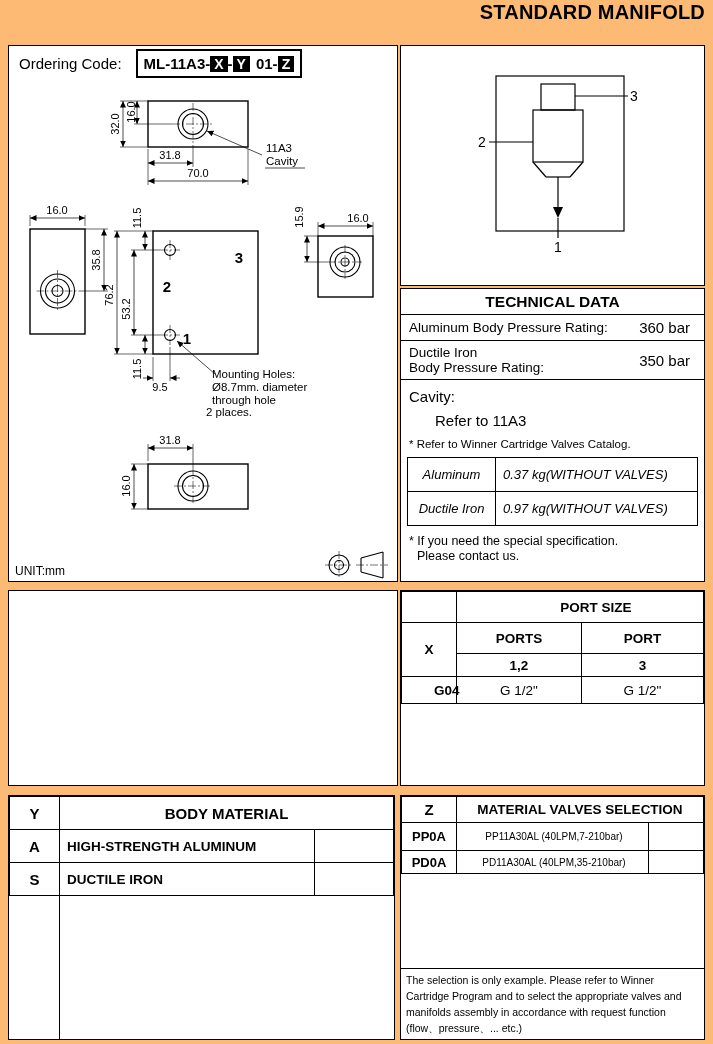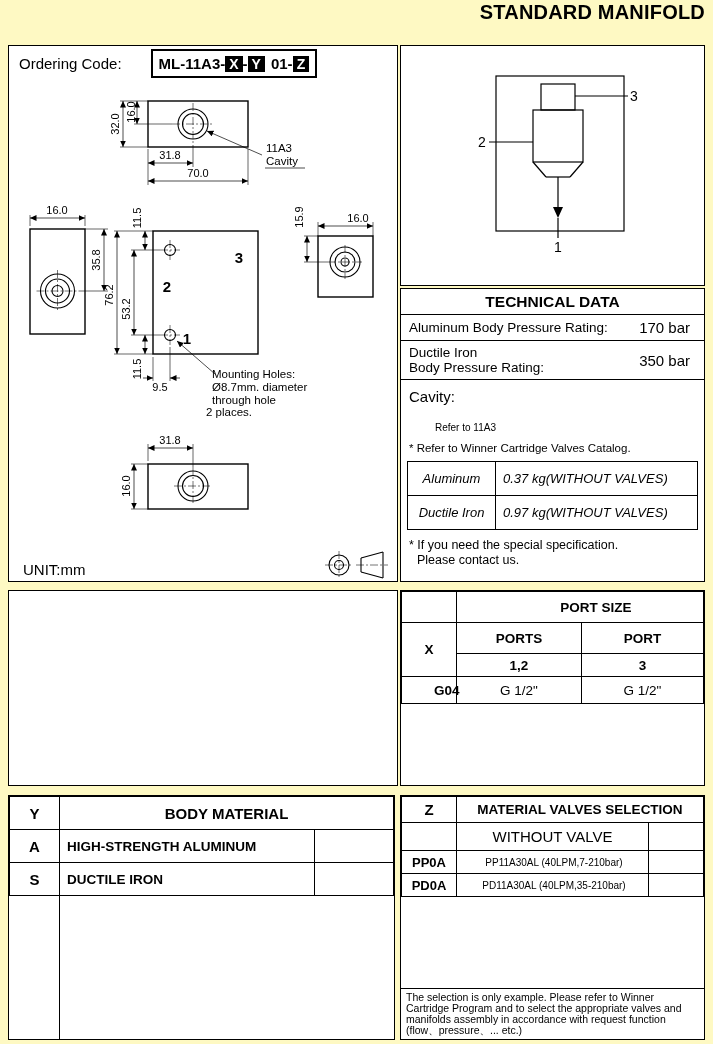--- a/index.html
+++ b/index.html
@@ -1,47 +1,47 @@
 <!DOCTYPE html>
 <html><head>
 <meta charset="utf-8">
 <style>
   * { box-sizing: border-box; margin: 0; padding: 0; }
   html,body { background:#fff; }
   body { font-family: "Liberation Sans", sans-serif; color:#000; }
-  .page { position:relative; width:713px; height:1044px; background:#fef9c3; overflow:hidden; }
+  .page { position:relative; width:713px; height:1044px; background:#fdba74; overflow:hidden; }
   .box { position:absolute; border:1.5px solid #000; background:#fff; }
 
   
   .title-block { position:absolute; top:1px; right:8px; text-align:right; font-weight:bold; font-size:20px; line-height:22px; letter-spacing:0.2px; }
 
   
   .drawings-box { left:8px; top:45px; width:390px; height:537px; }
-  .ordering-band { display:flex; align-items:center; padding:5px 10px 3px 10px; height:33px;gap:15px; }
+  .ordering-band { display:flex; align-items:center; padding:5px 10px 3px 10px; height:33px; }
   .ordering-label { font-size:15px; margin-right:14px; }
   .code-box { display:inline-block; border:2px solid #000; padding:4px 6px; font-size:15px; font-weight:bold; white-space:nowrap;text-align:right; }
   .code-chip { display:inline-block; background:#000; color:#fff; padding:0 4px; font-size:14px; }
   .sep2 { margin-left:6px; }
   .drawings-svg { position:absolute; left:0; top:33px; width:387px; height:502px; }
-  .unit-label { position:absolute; left:14px; bottom:3px; font-size:15px; }
+  .unit-label { position:absolute; left:6px; bottom:3px; font-size:12px; }
 
   
   .schematic-box { left:400px; top:45px; width:305px; height:241px; }
   .schematic-svg { width:302px; height:237px; display:block; }
 
   
   .techdata-box { left:400px; top:288px; width:305px; height:294px; font-size:13.5px; }
   .td-header { text-align:center; font-weight:bold; font-size:15.5px; padding:4px 0 3px 0; border-bottom:1.5px solid #000; }
   .td-row { display:flex; justify-content:space-between; align-items:center; border-bottom:1px solid #000; padding:4px 14px 4px 8px; }
   .td-label { font-size:13.5px; }
   .td-label .l2 { display:block; }
   .td-value { font-size:15px; white-space:nowrap; }
   .td-cavity { padding:8px 8px 0 8px; }
-  .td-cavity-label { font-size:15px; margin-bottom:17px; }
-  .td-cavity-value { font-size:10px; margin-left:26px; margin-bottom:9px; }
+  .td-cavity-label { font-size:15px; margin-bottom:7px; }
+  .td-cavity-value { font-size:15px; margin-left:26px; margin-bottom:9px; }
   .td-catalog-note { font-size:11.5px; margin-bottom:7px; }
   .wt-table { border-collapse:collapse; width:calc(100% - 12px); margin:0 6px; table-layout:fixed; }
   .wt-table td { border:1.2px solid #000; height:34px; font-size:13px;font-style:italic; }
   .wt-table td.mat { width:88px; text-align:center; }
   .wt-table td.val { padding-left:7px; }
   .td-special { padding:8px 8px 0 8px; font-size:12.5px; line-height:15px; }
   .td-special .sl2 { margin-left:8px; }
 
   
   .mid-empty-box { left:8px; top:590px; width:390px; height:196px; }
@@ -63,21 +63,21 @@
   .bm-vline { position:absolute; left:50px; top:99px; bottom:0; width:0; border-left:1.2px solid #000; }
 
   
   .ct-box { left:400px; top:795px; width:305px; height:245px; }
   .ct-table { border-collapse:collapse; width:100%; table-layout:fixed; }
   .ct-table td { border:1.2px solid #000; text-align:center; vertical-align:middle; }
   .ct-table tr:nth-child(1) td { height:26px; }
   .ct-table tr:nth-child(2) td { height:28px; }
   .ct-table tr:nth-child(3) td, .ct-table tr:nth-child(4) td { height:23px; }
   .ct-table td.small-name { font-size:10px; text-align:center; padding-left:3px; }
-  .ct-note { position:absolute; left:0; right:0; bottom:0; border-top:1.5px solid #000; padding:3px 5px; font-size:10.5px; line-height:11px; }
+  .ct-note { position:absolute; left:0; right:0; bottom:0; border-top:1.5px solid #000; padding:3px 5px; font-size:10.5px; line-height:16px; }
 
   .bold { font-weight:bold; }
   .f15 { font-size:15px; }
   .f14 { font-size:14px;padding-left:32px; }
   .f135 { font-size:13.5px; }
   .f13 { font-size:13px; }
 
   
   svg { font-family:"Liberation Sans", sans-serif; }
   .obj { fill:none; stroke:#000; stroke-width:1.4; }
@@ -261,21 +261,21 @@
       <text class="schem-num" x="233" y="55" text-anchor="middle">3</text>
       <text class="schem-num" x="81" y="101" text-anchor="middle">2</text>
       <text class="schem-num" x="157" y="206" text-anchor="middle">1</text>
     </svg>
   </section>
 
   <section class="box techdata-box">
     <div class="td-header">TECHNICAL DATA</div>
     <div class="td-row">
       <span class="td-label">Aluminum Body Pressure Rating:</span>
-      <span class="td-value">170 bar</span>
+      <span class="td-value">360 bar</span>
     </div>
     <div class="td-row">
       <span class="td-label">
         <span class="l2">Ductile Iron</span>
         <span class="l2">Body Pressure Rating:</span>
       </span>
       <span class="td-value">350 bar</span>
     </div>
     <div class="td-cavity">
       <div class="td-cavity-label">Cavity:</div>
@@ -365,25 +365,20 @@
           <col style="width:55px">
           <col style="width:192px">
           <col>
         </colgroup>
       <tbody>
         <tr>
           <td class="bold f15">Z</td>
           <td colspan="2" class="bold f135">MATERIAL VALVES SELECTION</td>
         </tr>
         <tr>
-          <td></td>
-          <td class="f15">WITHOUT VALVE</td>
-          <td></td>
-        </tr>
-        <tr>
           <td class="bold f13">PP0A</td>
           <td class="small-name">PP11A30AL (40LPM,7-210bar)</td>
           <td></td>
         </tr>
         <tr>
           <td class="bold f13">PD0A</td>
           <td class="small-name">PD11A30AL (40LPM,35-210bar)</td>
           <td></td>
         </tr>
       </tbody>

